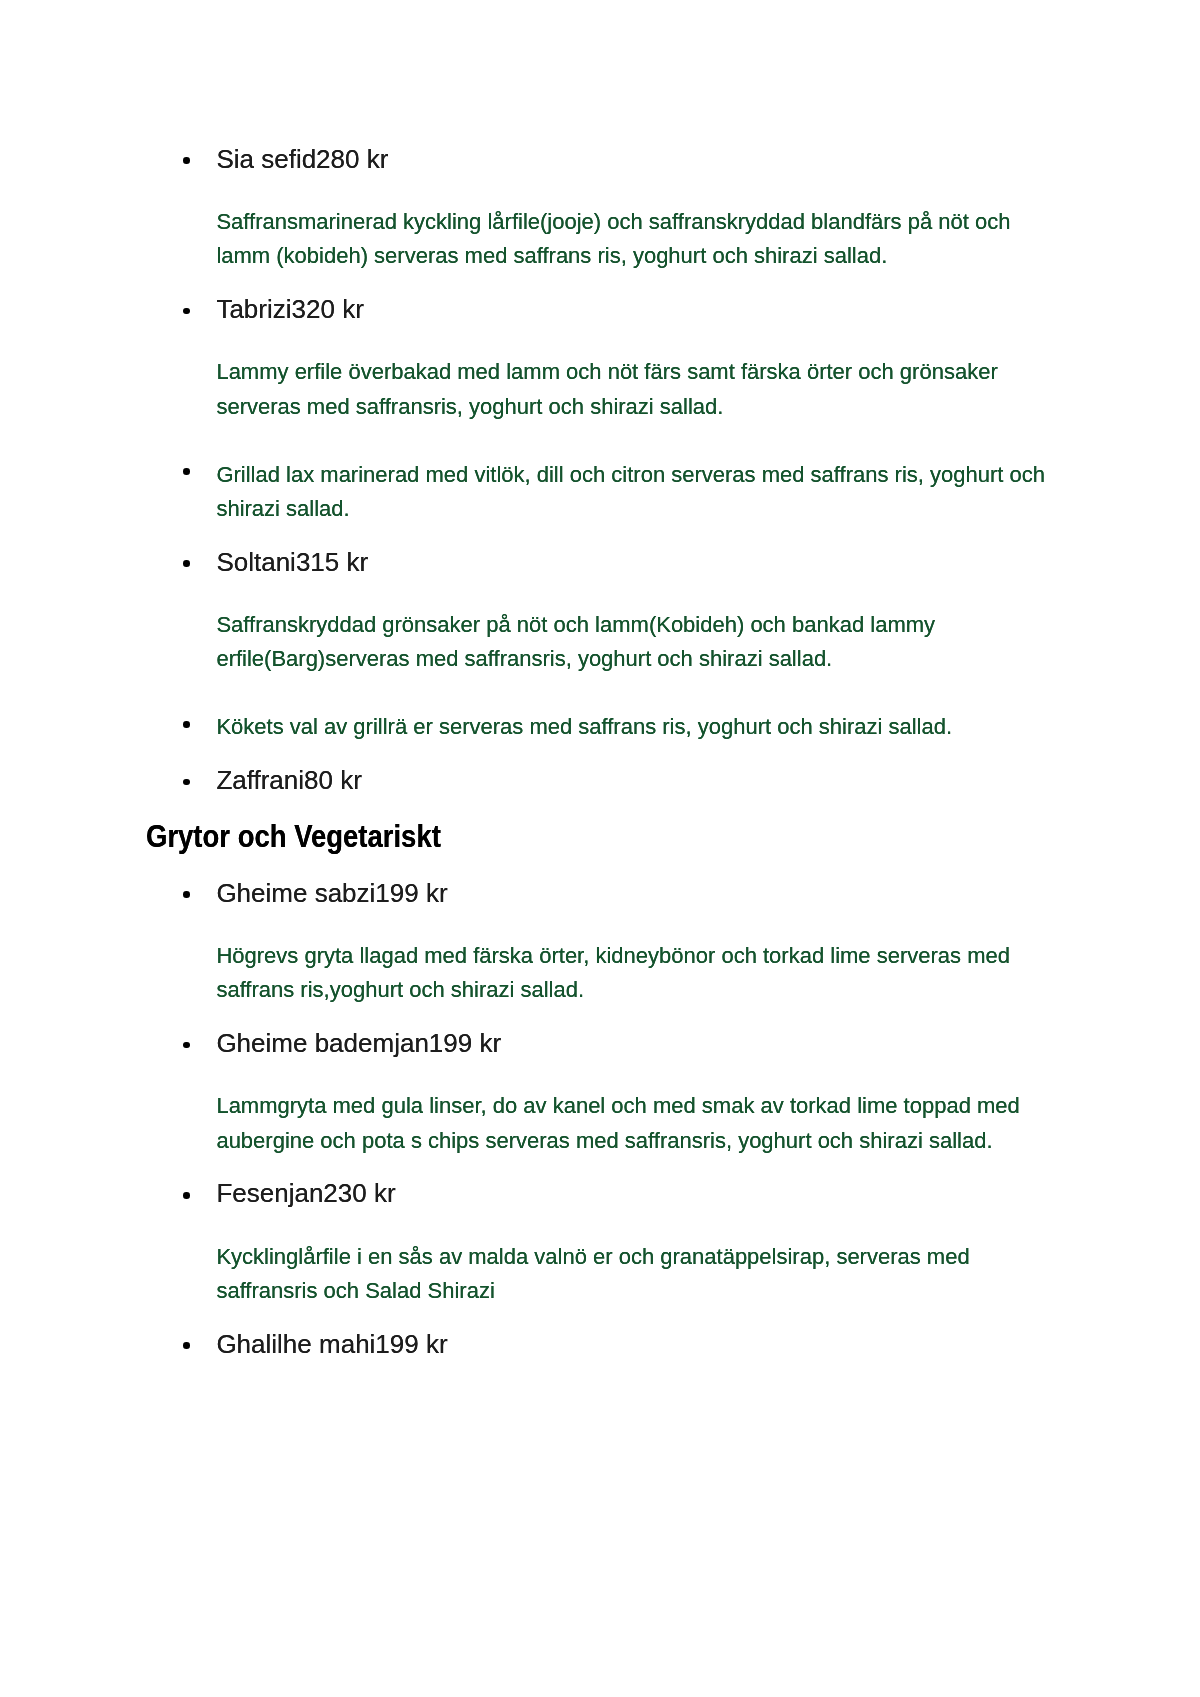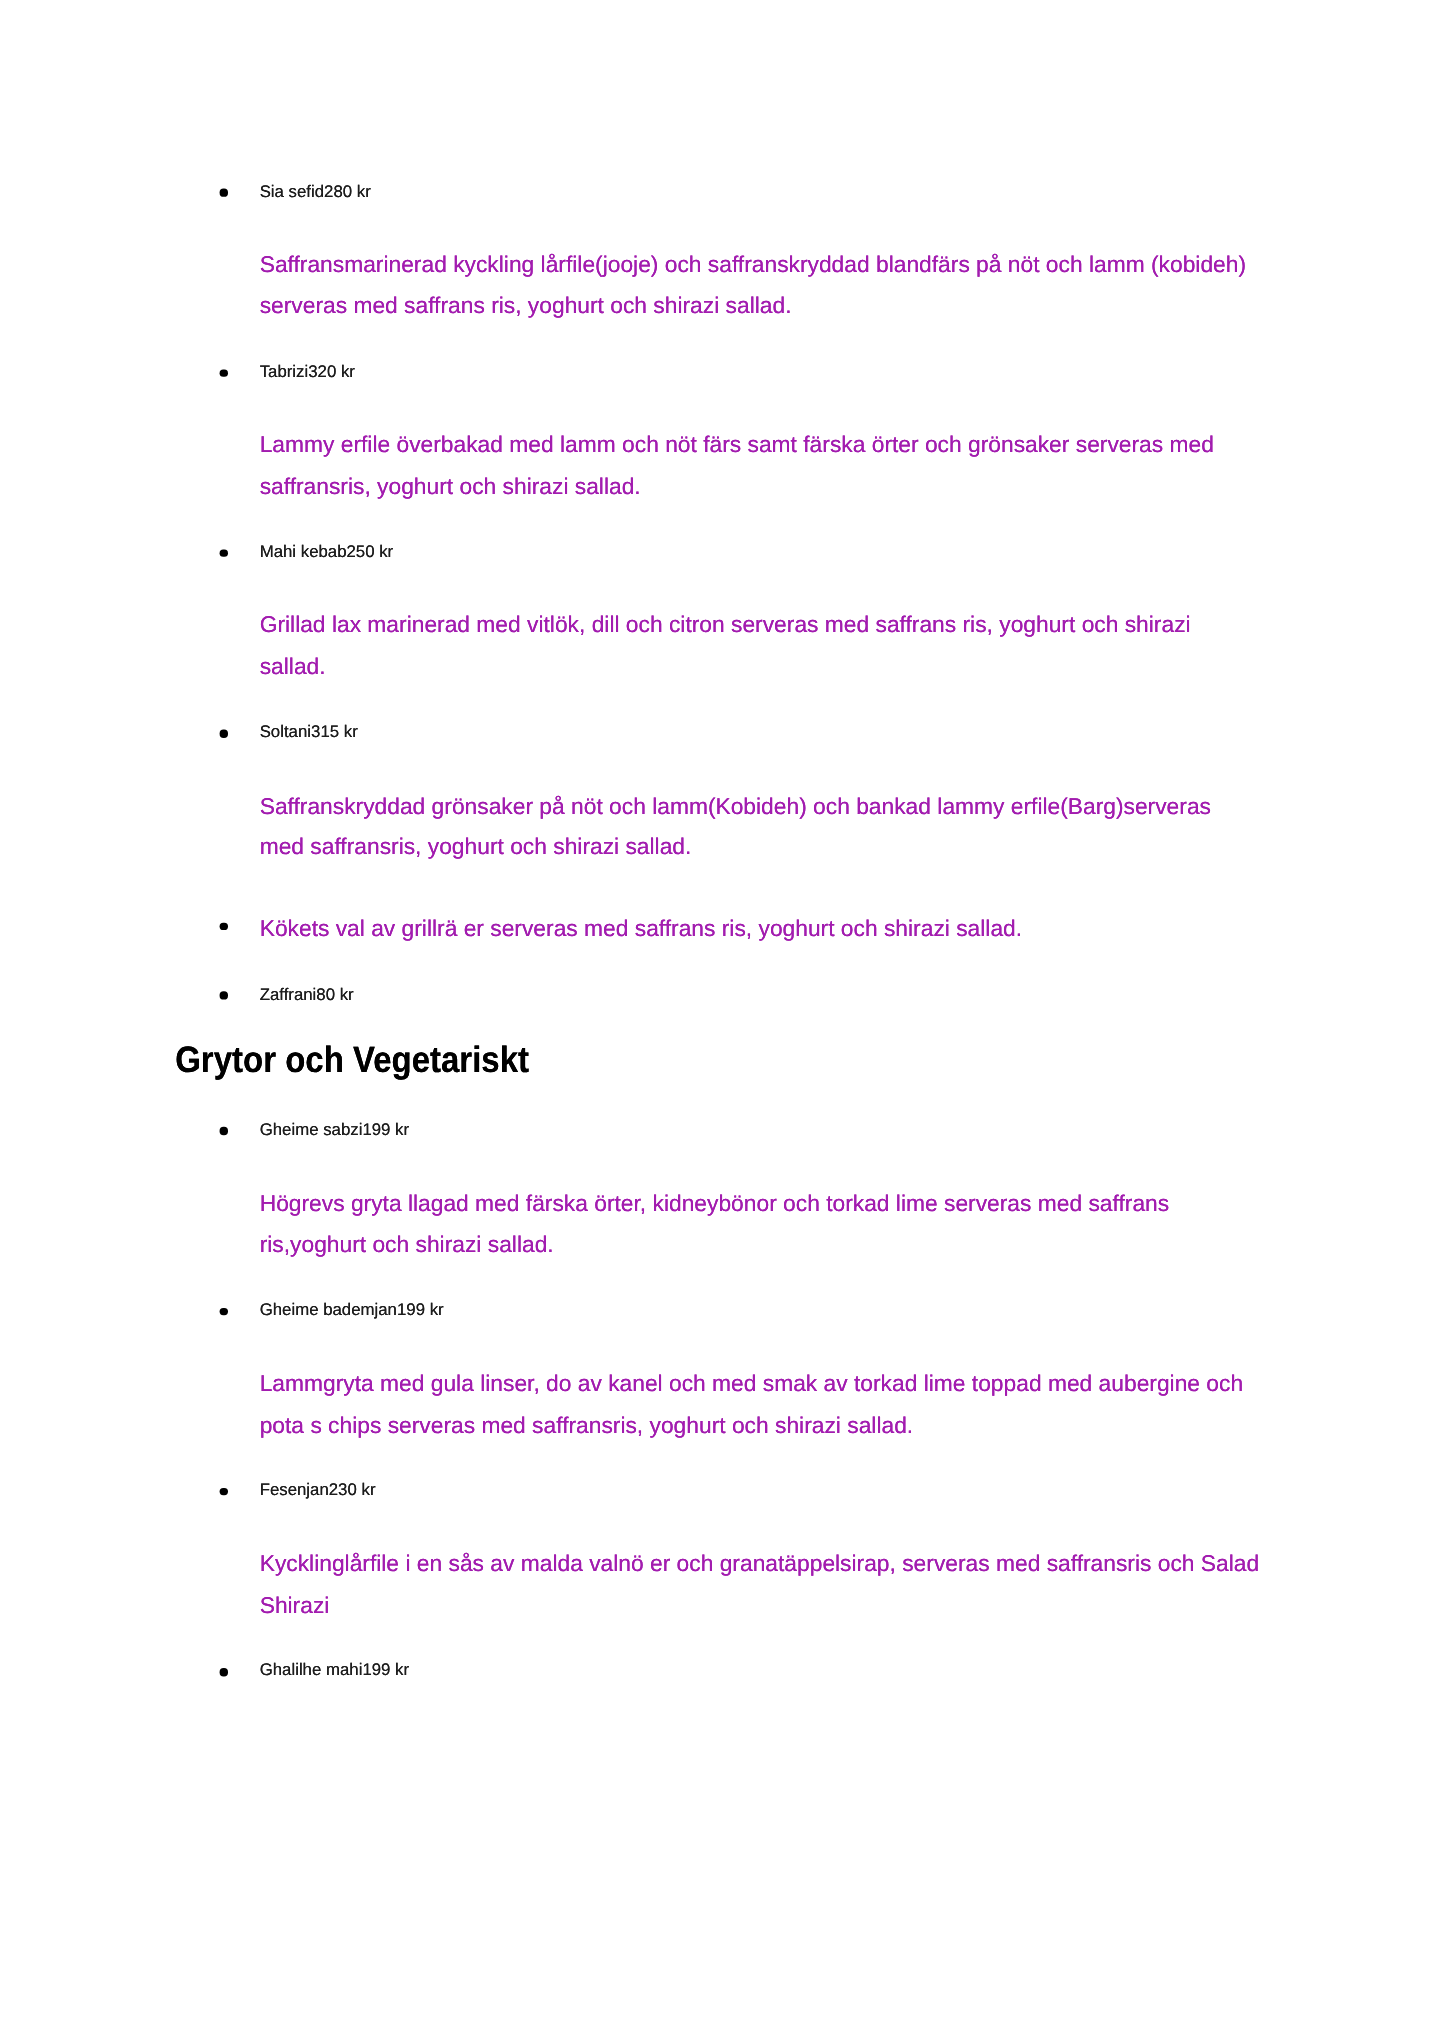--- a/index.html
+++ b/index.html
@@ -40,30 +40,30 @@
   li.menu-item .bullet {
     position: absolute;
     left: -33.05px;
     top: 10.7px;
     width: 6.5px;
     height: 6.5px;
     border-radius: 50%;
     background: #000000;
   }
   .item-name {
-    font-size: 14px;
+    font-size: 26px;
     text-shadow: 0 0 0.35px currentColor;
     line-height: 24.8px;
     color: #1d1d1d;
   }
   .item-desc {
-    font-size: 19px;
+    font-size: 22px;
     text-shadow: 0 0 0.35px currentColor;
     line-height: 34.529px;
-    color: #a21caf;
+    color: #14532d;
     margin: 33.443px 0 23.041px 0;
   }
   h2.section-heading {
     font-size: 30.6px;
     text-shadow: 0 0 0.35px currentColor;
     line-height: 34px;
     font-weight: bold;
     color: #000000;
     margin: 25.902px 0 28.035px 0;
     padding: 0;
@@ -86,21 +86,20 @@
         <div class="item-name">Sia sefid280 kr</div>
         <p class="item-desc">Saffransmarinerad kyckling lårfile(jooje) och saffranskryddad blandfärs på nöt och lamm (kobideh) serveras med saffrans ris, yoghurt och shirazi sallad.</p>
       </li>
       <li class="menu-item">
         <span class="bullet"></span>
         <div class="item-name">Tabrizi320 kr</div>
         <p class="item-desc">Lammy erfile överbakad med lamm och nöt färs samt färska örter och grönsaker serveras med saffransris, yoghurt och shirazi sallad.</p>
       </li>
       <li class="menu-item">
         <span class="bullet"></span>
-        <div class="item-name">Mahi kebab250 kr</div>
         <p class="item-desc">Grillad lax marinerad med vitlök, dill och citron serveras med saffrans ris, yoghurt och shirazi sallad.</p>
       </li>
       <li class="menu-item">
         <span class="bullet"></span>
         <div class="item-name">Soltani315 kr</div>
         <p class="item-desc">Saffranskryddad grönsaker på nöt och lamm(Kobideh) och bankad lammy erfile(Barg)serveras med saffransris, yoghurt och shirazi sallad.</p>
       </li>
       <li class="menu-item">
         <span class="bullet"></span>
         <p class="item-desc">Kökets val av grillrä er serveras med saffrans ris, yoghurt och shirazi sallad.</p>

